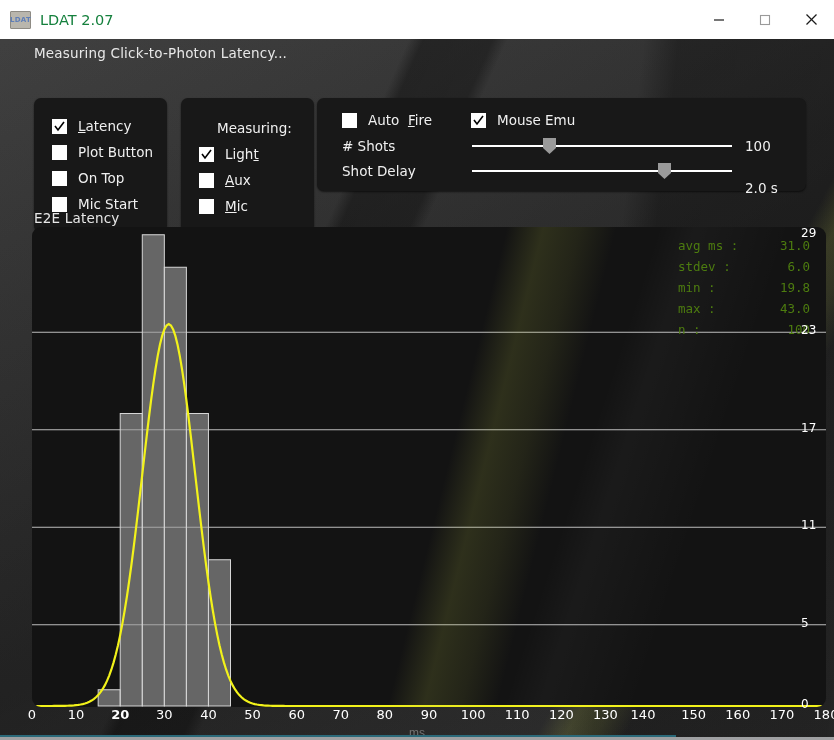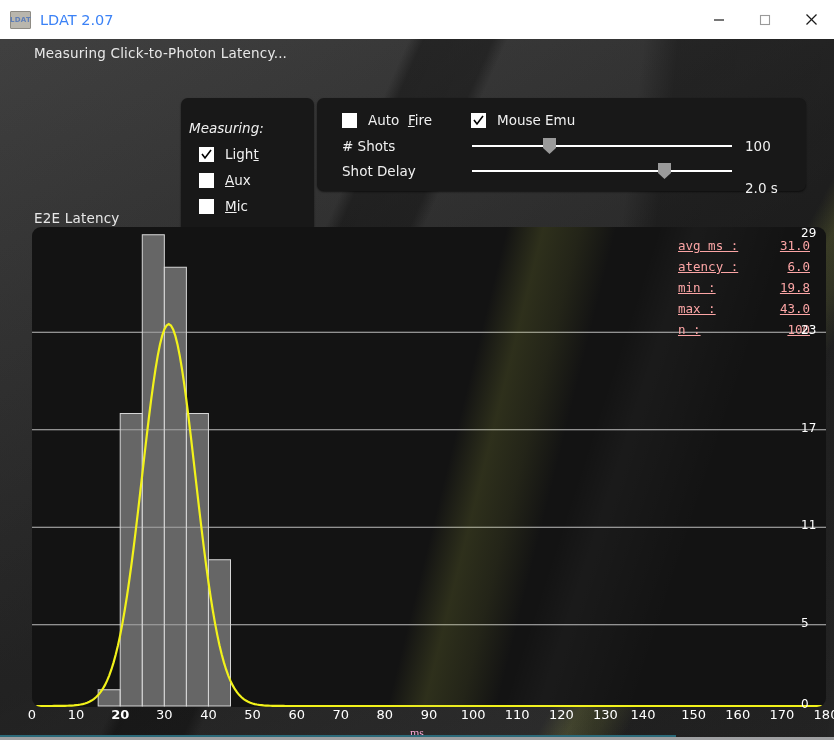--- a/index.html
+++ b/index.html
@@ -16,21 +16,21 @@
     background:#ffffff;border-bottom:1px solid #d8d8d8;
     display:flex;align-items:center;
   }
   .appicon{
     width:19px;height:16px;margin-left:10px;margin-right:9px;
     background:#b9b6ad;border:1px solid #8e8b84;border-radius:1px;
     display:flex;align-items:center;justify-content:center;
     font-size:7px;color:#5f7fb8;font-weight:bold;letter-spacing:.3px;
     font-family:"DejaVu Sans","Liberation Sans",sans-serif;
   }
-  .apptitle{font-size:14.5px;color:#3b82f6;font-family:"DejaVu Sans","Liberation Sans",sans-serif;}
+  .apptitle{font-size:14.5px;color:#15803d;font-family:"DejaVu Sans","Liberation Sans",sans-serif;}
   .winbtns{margin-left:auto;display:flex;height:39px;}
   .wbtn{width:46px;height:39px;display:flex;align-items:center;justify-content:center;}
   .wbtn svg{display:block;}
 
   
   .content{
     position:absolute;left:0;top:39px;width:834px;height:701px;
     background:
       linear-gradient(150deg, rgba(255,255,255,.03) 0%, rgba(0,0,0,.25) 55%, rgba(255,255,255,.02) 100%),
       linear-gradient(#3a3a3a,#2c2c2c);
@@ -95,38 +95,37 @@
   }
 
   
   #chart-title{left:34px;top:210px;}
   .chartbox{
     position:absolute;left:32px;top:227px;width:794px;height:480px;
     background:#131313;border-radius:9px;overflow:hidden;
   }
   .chartglow{position:absolute;inset:0;pointer-events:none;}
   .statsbox{
-    position:absolute;right:16px;top:8px;color:#fca5a5;font-size:12.5px;
+    position:absolute;right:16px;top:8px;color:#4d7c0f;font-size:12.5px;
     font-family:"DejaVu Sans Mono","Liberation Mono",monospace;
     line-height:21px;
-    text-decoration:underline;
   }
   .statrow{display:flex;justify-content:space-between;width:132px;}
   .statval{text-align:right;}
   .axis-x{
     position:absolute;left:0;top:707px;width:834px;height:22px;
   }
   .xtick{
     position:absolute;top:0;color:#ffffff;font-size:13px;transform:translateX(-50%);
     font-family:"DejaVu Sans","Liberation Sans",sans-serif;
   }
   .xunit{
     position:absolute;top:19px;left:417px;transform:translateX(-50%);
-    color:#f9a8d4;font-size:12px;
-    font-family:Liberation Serif, serif;
+    color:#737373;font-size:12px;
+    font-family:Liberation Sans, sans-serif;
   }
   .ytick{
     position:absolute;color:#ffffff;font-size:12px;
     font-family:"DejaVu Sans","Liberation Sans",sans-serif;
   }
   .bottomline{
     position:absolute;left:0;top:735px;width:676px;height:2px;background:#2b6a7a;
   }
   .bottombar{
     position:absolute;left:0;top:737px;width:834px;height:3px;background:#9fa0a2;
@@ -160,23 +159,45 @@
     </div>
   </div>
 
   <div class="content">
     <div class="streak s1"></div>
     <div class="streak s2"></div>
     <div class="streak s3"></div>
 
     <div class="sectlabel" style="left:34px;top:6px;">Measuring  Click-to-Photon  Latency...</div>
 
+    <div class="panel" id="panel-left">
+      <div class="chk-row" style="left:18px;top:20px;">
+        <span class="chkbox">
+          <svg width="11" height="11" viewBox="0 0 11 11">
+              <polyline points="1,5 4,9 10,1" fill="none" stroke="#000" stroke-width="1.6"></polyline>
+            </svg>
+        </span>
+        <span class="chk-lbl"><u>L</u>atency</span>
+      </div>
+      <div class="chk-row" style="left:18px;top:46px;">
+        <span class="chkbox"></span>
+        <span class="chk-lbl">Plot  Button</span>
+      </div>
+      <div class="chk-row" style="left:18px;top:72px;">
+        <span class="chkbox"></span>
+        <span class="chk-lbl">On  Top</span>
+      </div>
+      <div class="chk-row" style="left:18px;top:98px;">
+        <span class="chkbox"></span>
+        <span class="chk-lbl">Mic  Start</span>
+      </div>
+    </div>
 
     <div class="panel" id="panel-mid">
-      <div class="panel-heading" style="left:8px;top:22px;font-style:italic;">Measuring:</div>
+      <div class="panel-heading" style="left:36px;top:22px;">Measuring:</div>
       <div class="chk-row" style="left:18px;top:48px;">
         <span class="chkbox">
           <svg width="11" height="11" viewBox="0 0 11 11">
               <polyline points="1,5 4,9 10,1" fill="none" stroke="#000" stroke-width="1.6"></polyline>
             </svg>
         </span>
         <span class="chk-lbl">Ligh<u>t</u></span>
       </div>
       <div class="chk-row" style="left:18px;top:74px;">
         <span class="chkbox"></span>
@@ -233,21 +254,21 @@
       </svg>
     <div class="chartglow" style="background:
         linear-gradient(104deg, rgba(180,190,70,0) 52%, rgba(180,190,70,.17) 56%, rgba(180,190,70,.10) 60%, rgba(180,190,70,0) 64%),
         linear-gradient(108deg, rgba(255,255,255,0) 66%, rgba(255,255,255,.030) 70%, rgba(255,255,255,0) 80%);"></div>
     <div class="statsbox">
       <div class="statrow">
         <span>avg ms :</span>
         <span class="statval">31.0</span>
       </div>
       <div class="statrow">
-        <span>atency :</span>
+        <span>stdev :</span>
         <span class="statval">6.0</span>
       </div>
       <div class="statrow">
         <span>min :</span>
         <span class="statval">19.8</span>
       </div>
       <div class="statrow">
         <span>max :</span>
         <span class="statval">43.0</span>
       </div>

